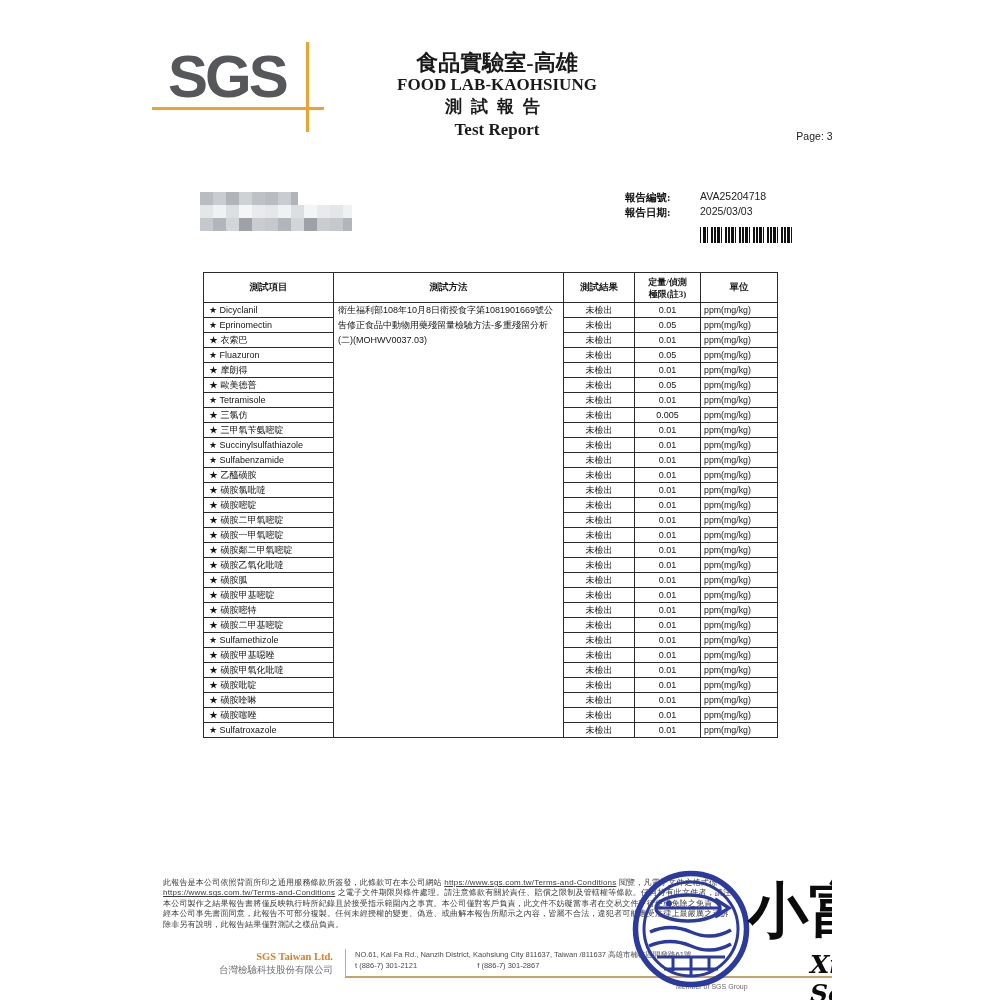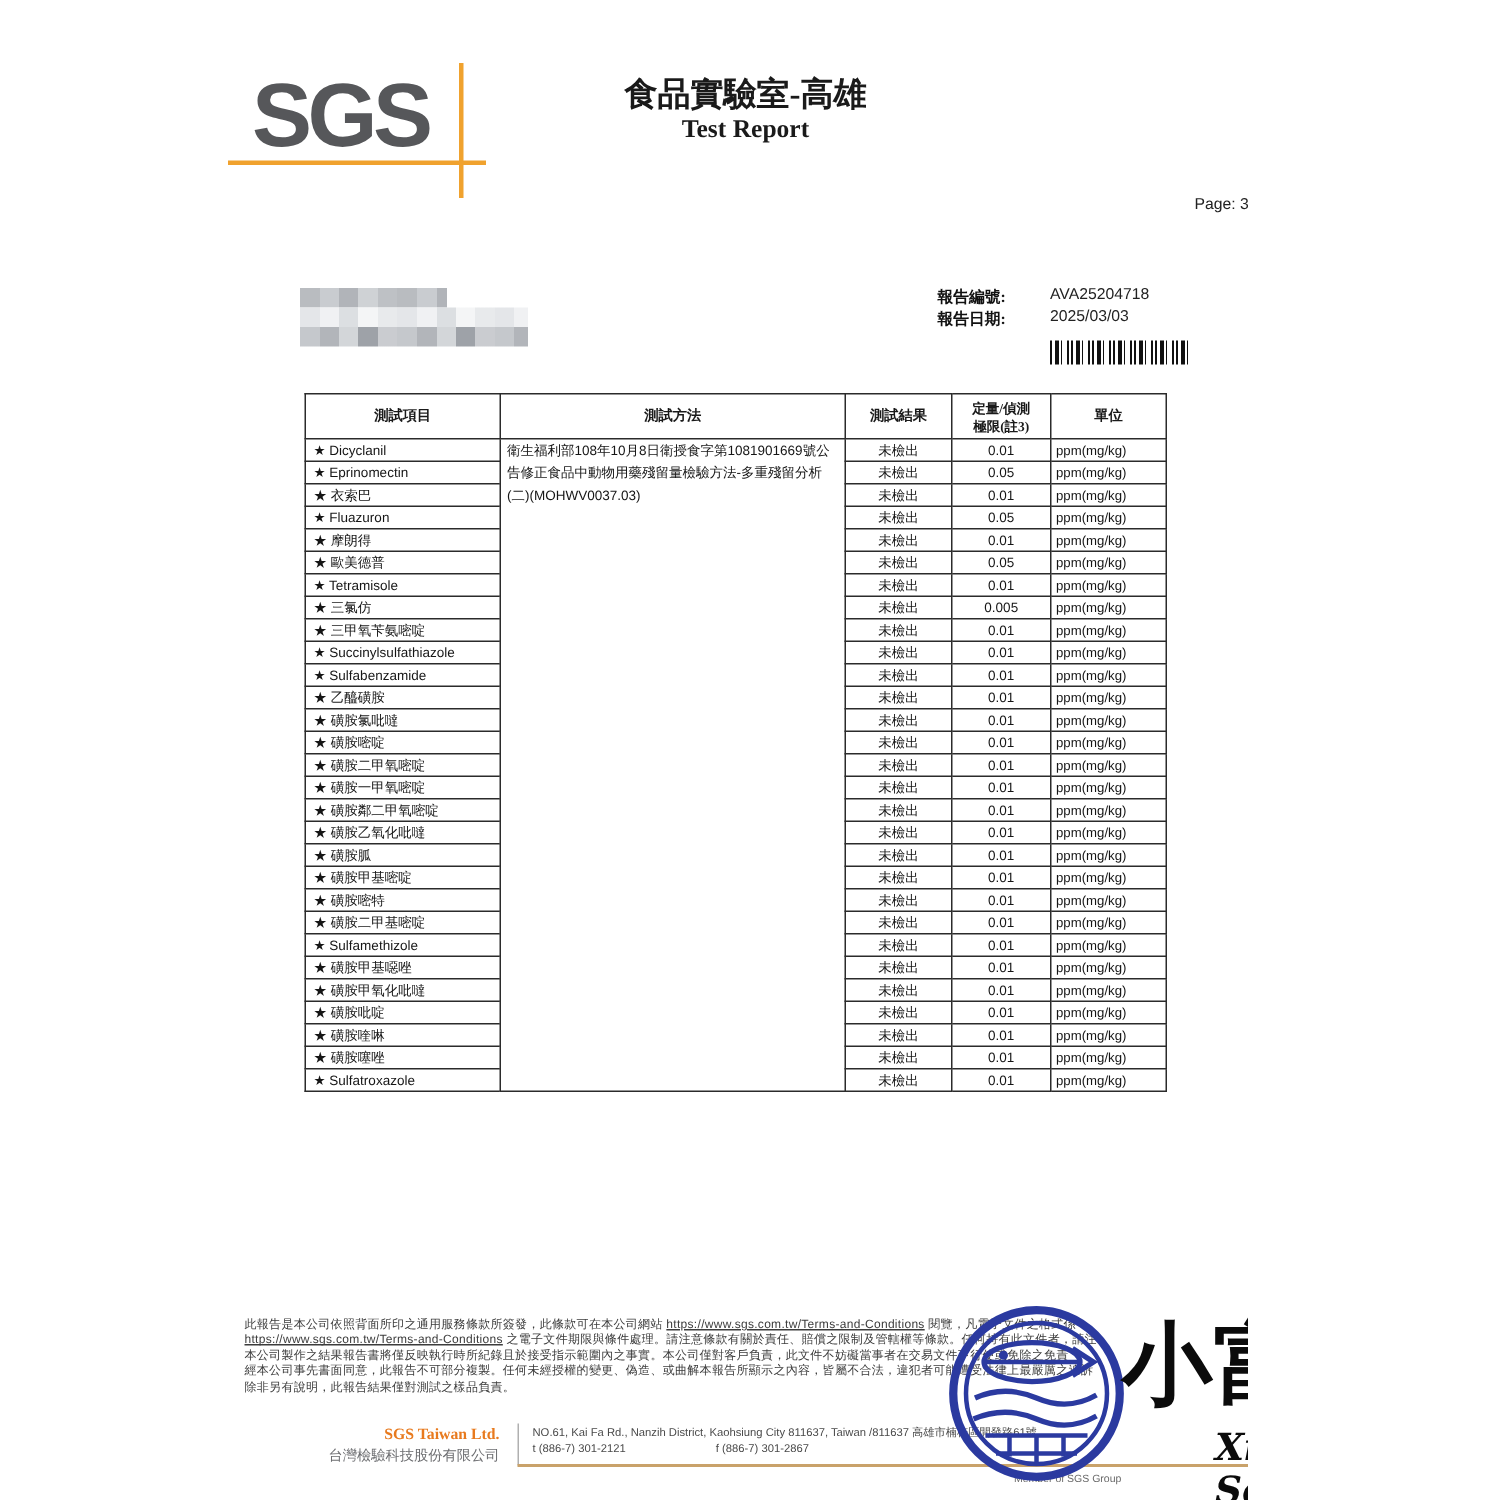--- a/index.html
+++ b/index.html
@@ -29,21 +29,21 @@
                 #fff 6px 7px,#111 7px 8px,#fff 8px 11px,#111 11px 12.5px,#fff 12.5px 14px);}
   
   .redact{position:absolute;left:200px;top:192px;width:152px;height:39px;}
   .redact .r1{height:13px;width:98px;
      background:repeating-linear-gradient(90deg,#b9bcc0 0 13px,#c9ccd0 13px 26px,#b1b4b9 26px 39px,#cfd2d5 39px 52px,#bec1c5 52px 65px);}
   .redact .r2{height:13px;width:152px;
      background:repeating-linear-gradient(90deg,#e4e6e9 0 13px,#f0f1f3 13px 26px,#dcdfe2 26px 39px,#f4f5f6 39px 52px,#e8eaec 52px 65px);}
   .redact .r3{height:13px;width:152px;
      background:repeating-linear-gradient(90deg,#c5c8cc 0 13px,#b2b5ba 13px 26px,#d3d6d9 26px 39px,#9ea2a8 39px 52px,#caccd0 52px 65px);}
   
-  .results{position:absolute;left:203px;top:262px;border-collapse:collapse;table-layout:fixed;
+  .results{position:absolute;left:203px;top:272px;border-collapse:collapse;table-layout:fixed;
            width:574px;}
   .results td,.results th{border:1px solid #2b2b2b;box-sizing:border-box;overflow:hidden;
            white-space:nowrap;}
   .results th{height:30px;font-family:"Liberation Serif",serif;font-weight:bold;font-size:9.5px;
            text-align:center;padding:0 1px;}
   .results td{height:15px;font-size:9px;color:#151515;padding:0 0 0 4px;text-align:left;}
   .c-item{padding-left:5px !important;}
   .c-method{vertical-align:top !important;white-space:normal !important;line-height:15px;
             padding:0 4px !important;font-size:9px;}
   .c-result,.c-limit{text-align:center !important;padding:0 !important;}
@@ -79,20 +79,22 @@
 <div class="page">
 
   <div class="logo-wrap">
     <div class="logo-hline"></div>
     <div class="logo-vline"></div>
     <div class="logo-text">SGS</div>
   </div>
 
   <div class="titles">
     <div class="t-zh1">食品實驗室-高雄</div>
+    <div class="t-en1">FOOD LAB-KAOHSIUNG</div>
+    <div class="t-zh2">測試報告</div>
     <div class="t-en2">Test Report</div>
   </div>
   <div class="page-num">Page: 3 of 6</div>
 
   <div class="redact">
     <div class="r1"></div>
     <div class="r2"></div>
     <div class="r3"></div>
   </div>
 

